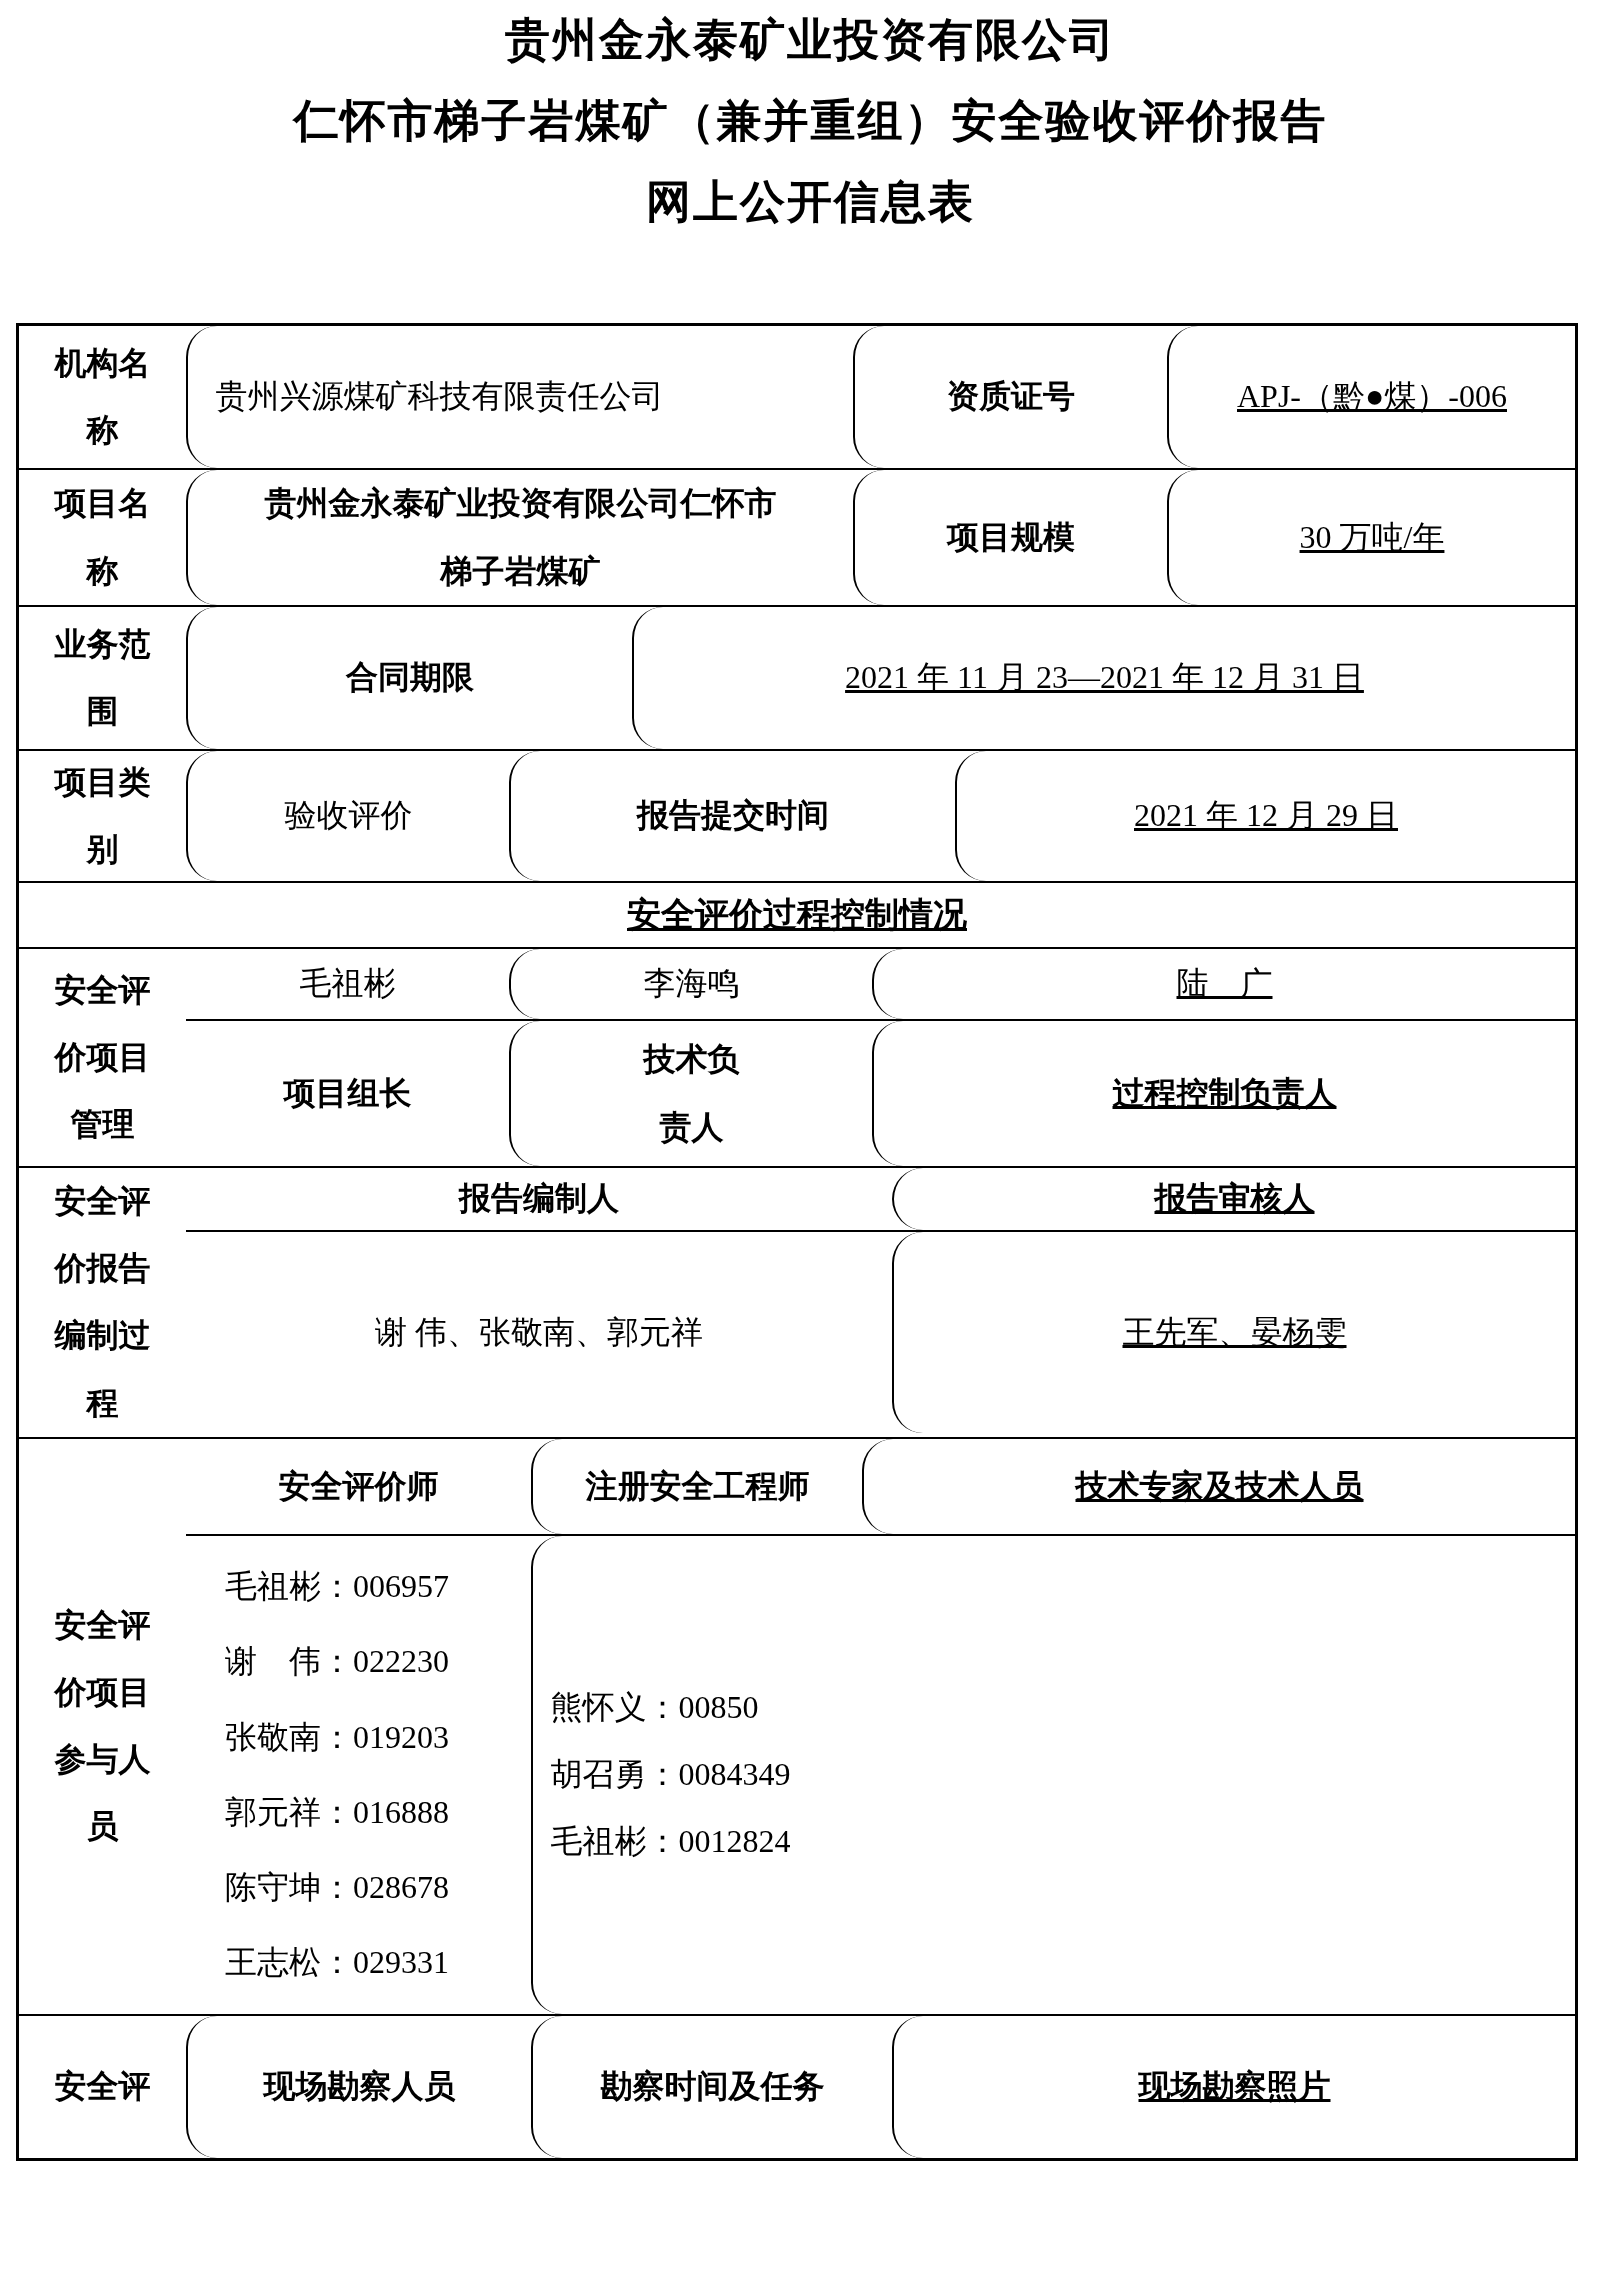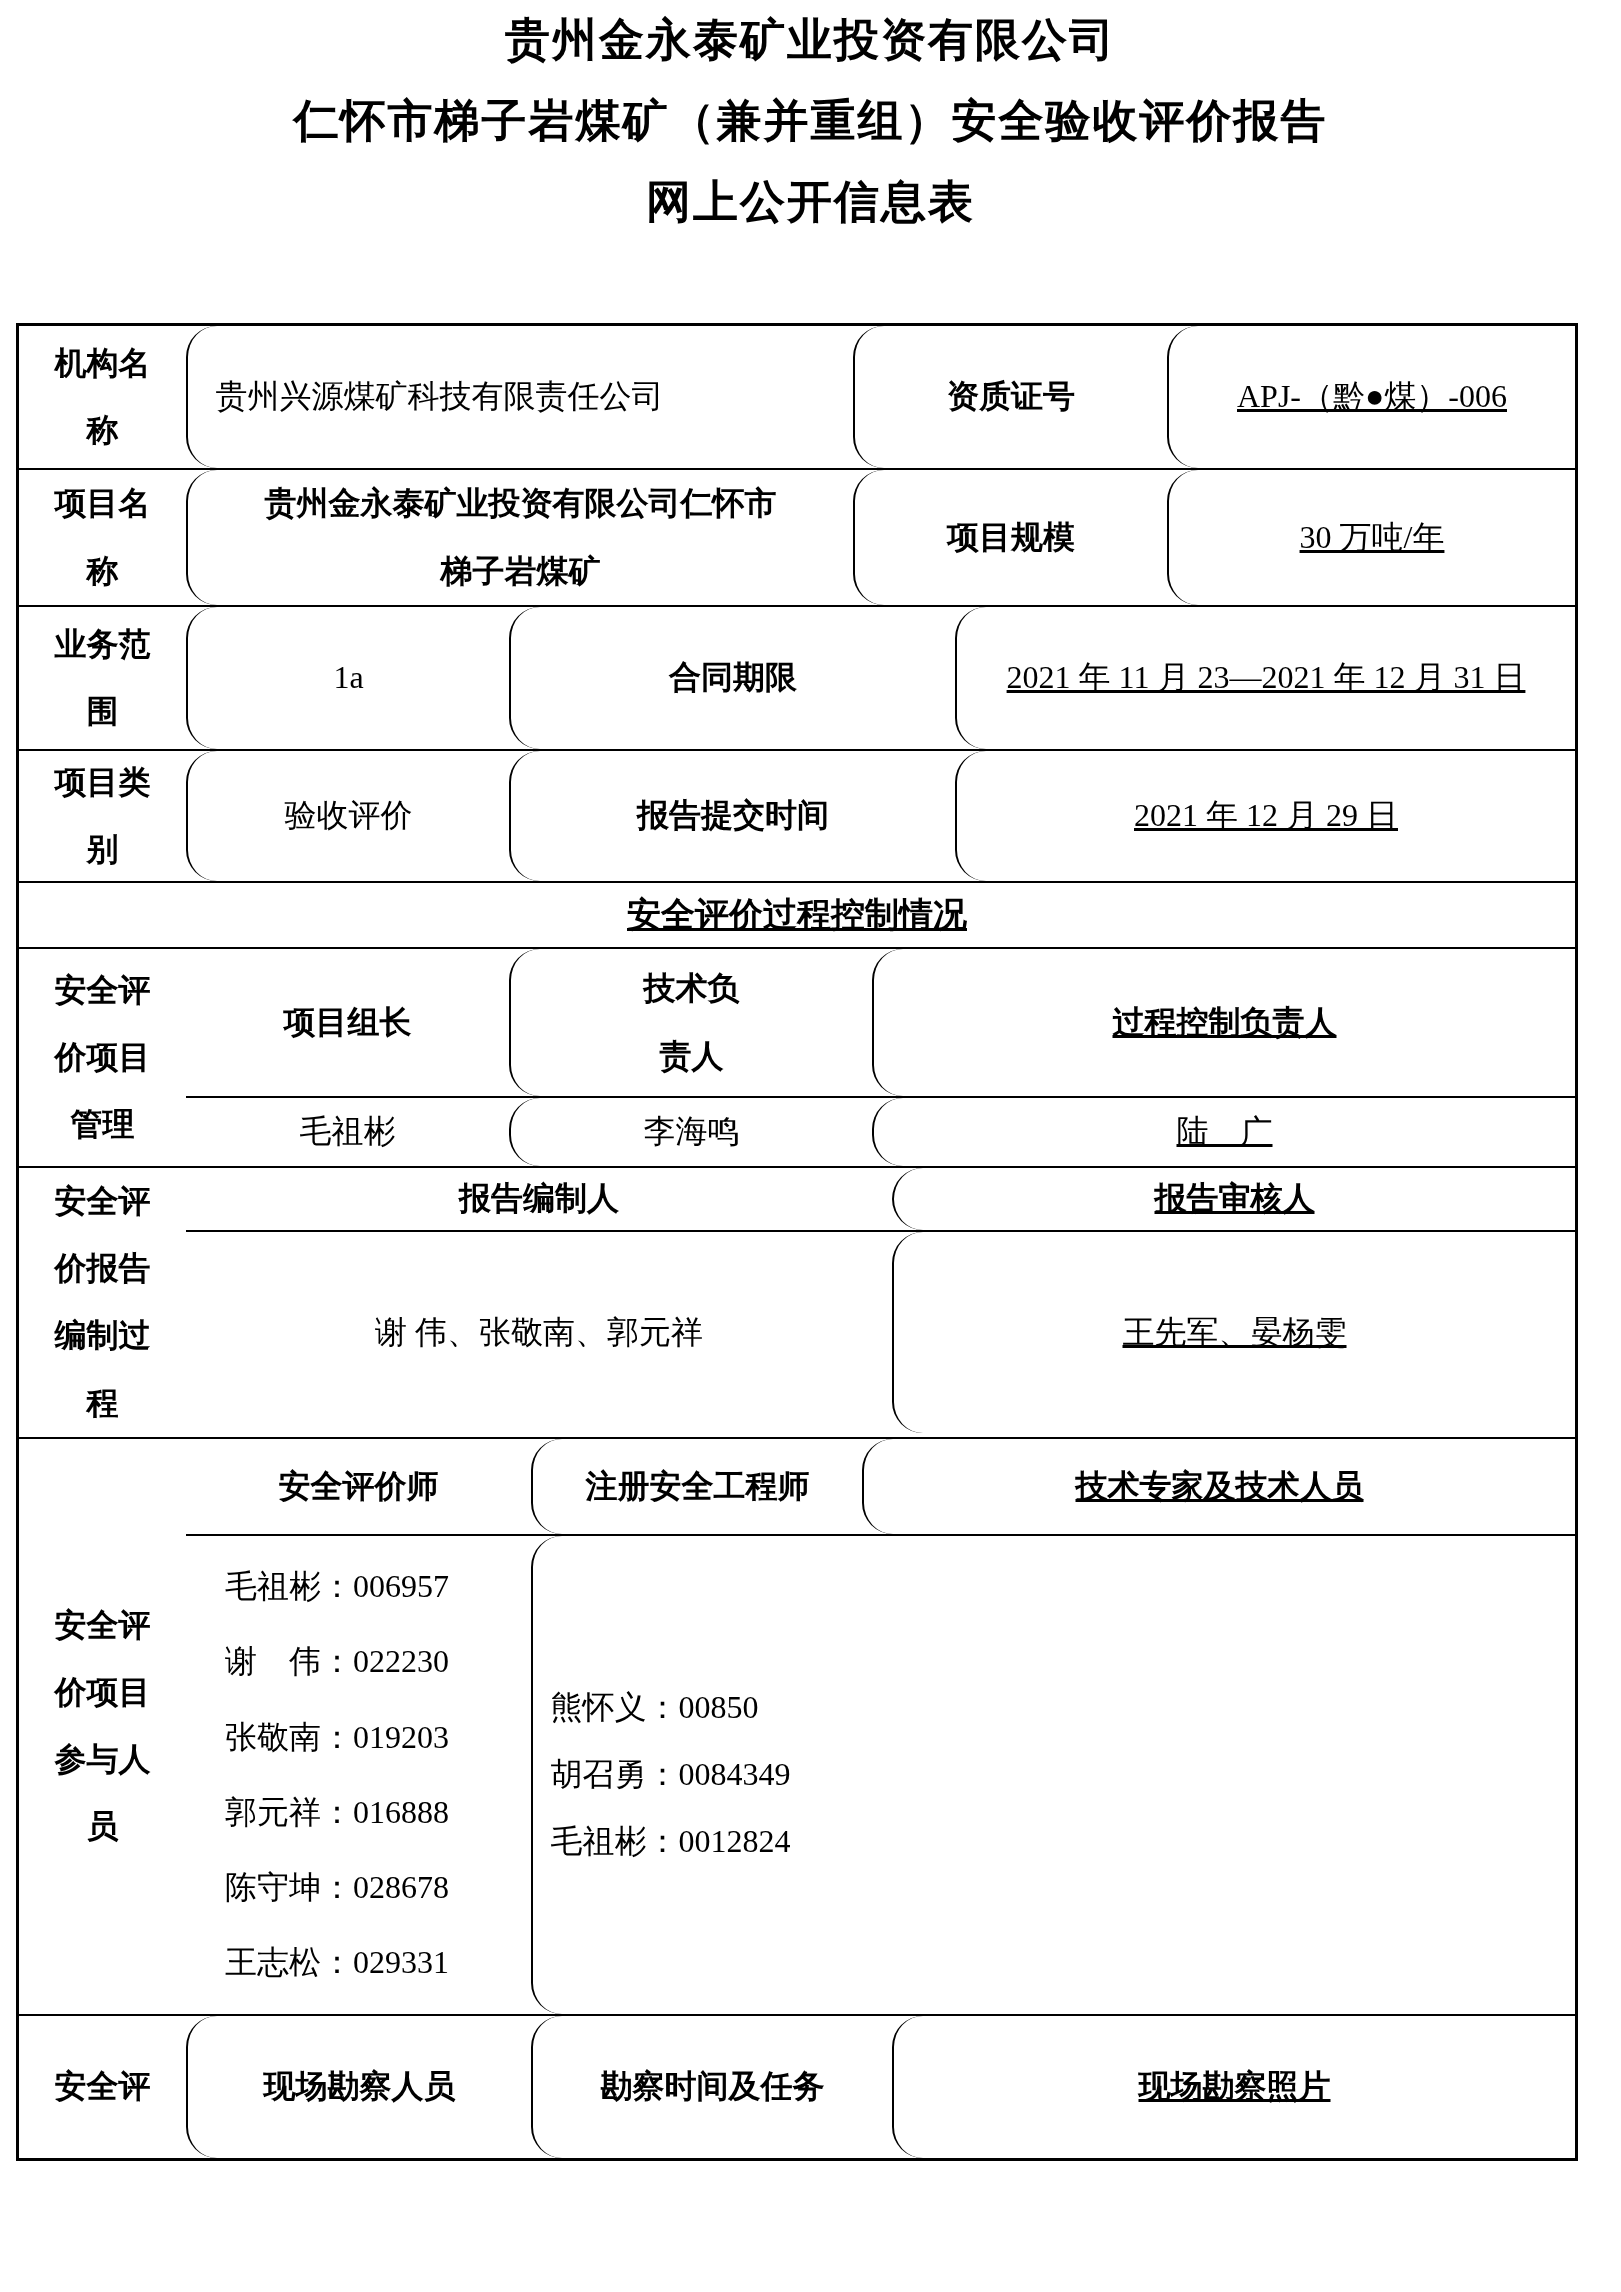--- a/index.html
+++ b/index.html
@@ -67,21 +67,20 @@
 称</div>
       <div class="td label" style="width:667px">贵州金永泰矿业投资有限公司仁怀市
 梯子岩煤矿</div>
       <div class="td label" style="width:314px">项目规模</div>
       <div class="td grow">30 万吨/年</div>
     </div>
 
     <div class="tr" style="height:144px">
       <div class="td label w-label">业务范
 围</div>
-      <div class="td" style="width:323px">1a</div>
       <div class="td label" style="width:446px">合同期限</div>
       <div class="td grow">2021 年 11 月 23—2021 年 12 月 31 日</div>
     </div>
 
     <div class="tr" style="height:132px">
       <div class="td label w-label">项目类
 别</div>
       <div class="td" style="width:323px">验收评价</div>
       <div class="td label" style="width:446px">报告提交时间</div>
       <div class="td grow">2021 年 12 月 29 日</div>
@@ -89,30 +88,30 @@
 
     <div class="tr" style="height:66px">
       <div class="td grow banner">安全评价过程控制情况</div>
     </div>
 
     <div class="tr">
       <div class="td label w-label">安全评
 价项目
 管理</div>
       <div class="body">
+        <div class="sub" style="height:70px">
+          <div class="td" style="width:323px">毛祖彬</div>
+          <div class="td" style="width:363px">李海鸣</div>
+          <div class="td grow">陆　广</div>
+        </div>
         <div class="sub" style="height:147px">
           <div class="td label" style="width:323px">项目组长</div>
           <div class="td label" style="width:363px">技术负
 责人</div>
           <div class="td grow label">过程控制负责人</div>
-        </div>
-        <div class="sub" style="height:70px">
-          <div class="td" style="width:323px">毛祖彬</div>
-          <div class="td" style="width:363px">李海鸣</div>
-          <div class="td grow">陆　广</div>
         </div>
       </div>
     </div>
 
     <div class="tr">
       <div class="td label w-label">安全评
 价报告
 编制过
 程</div>
       <div class="body">

